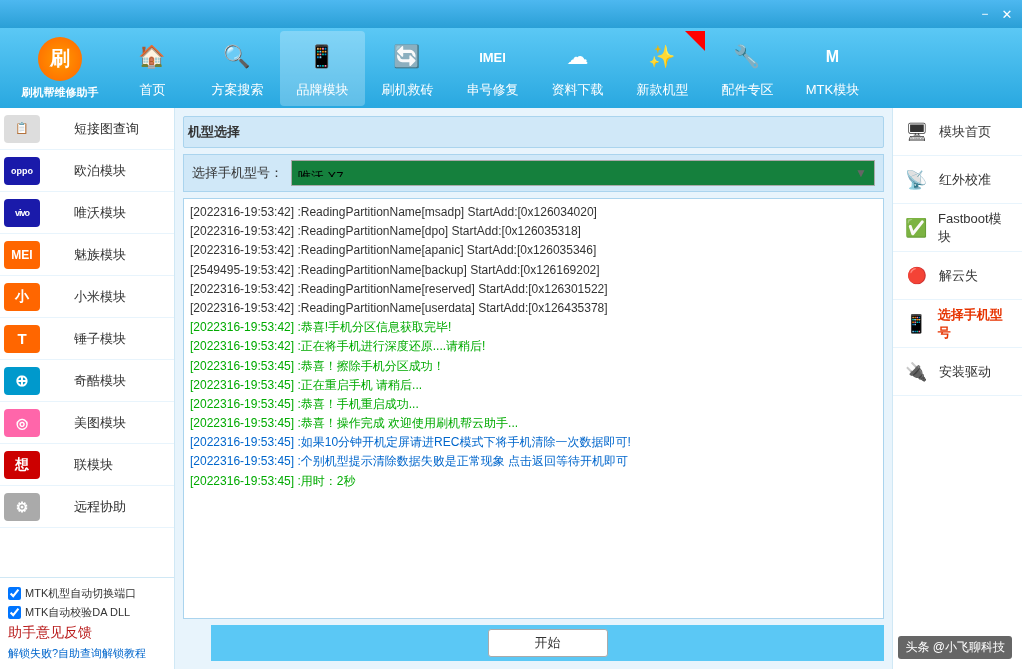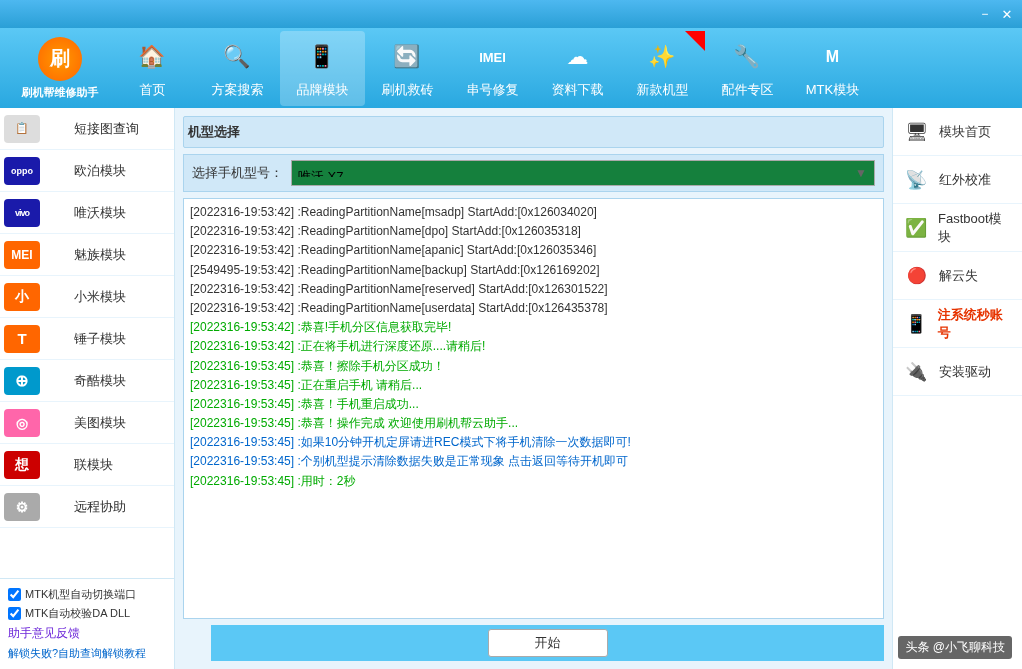--- a/index.html
+++ b/index.html
@@ -99,21 +99,21 @@
       margin-top: auto;
       padding: 8px;
       border-top: 1px solid #d0e8f5;
     }
     .checkbox-row {
       display: flex; align-items: center; gap: 4px;
       margin-bottom: 4px;
     }
     .checkbox-row input { width: 13px; height: 13px; }
     .checkbox-row label { font-size: 11px; color: #333; }
-    .feedback-link { color: #6d28d9; font-size: 12px; cursor: pointer; display: block; margin: 4px 0; text-decoration: none; }
+    .feedback-link { color: #b91c1c; font-size: 14px; cursor: pointer; display: block; margin: 4px 0; text-decoration: none; }
     .unlock-link { color: #0066cc; font-size: 11px; cursor: pointer; text-decoration: none; }
 
     
     .content-area {
       flex: 1;
       background: #e8f4fc;
       padding: 8px;
       display: flex;
       flex-direction: column;
       gap: 6px;
@@ -381,21 +381,21 @@
       <div class="right-item">
         <div class="right-icon">✅</div>
         <span>Fastboot模块</span>
       </div>
       <div class="right-item">
         <div class="right-icon" style="font-size:16px;color:#cc0000;">🔴</div>
         <span>解云失</span>
       </div>
       <div class="right-item active">
         <div class="right-icon">📱</div>
-        <span>注系统秒账号</span>
+        <span>选择手机型号</span>
       </div>
       <div class="right-item">
         <div class="right-icon">🔌</div>
         <span>安装驱动</span>
       </div>
     </div>
 
   </div>
 
   <div class="watermark">头条 @小飞聊科技</div>

